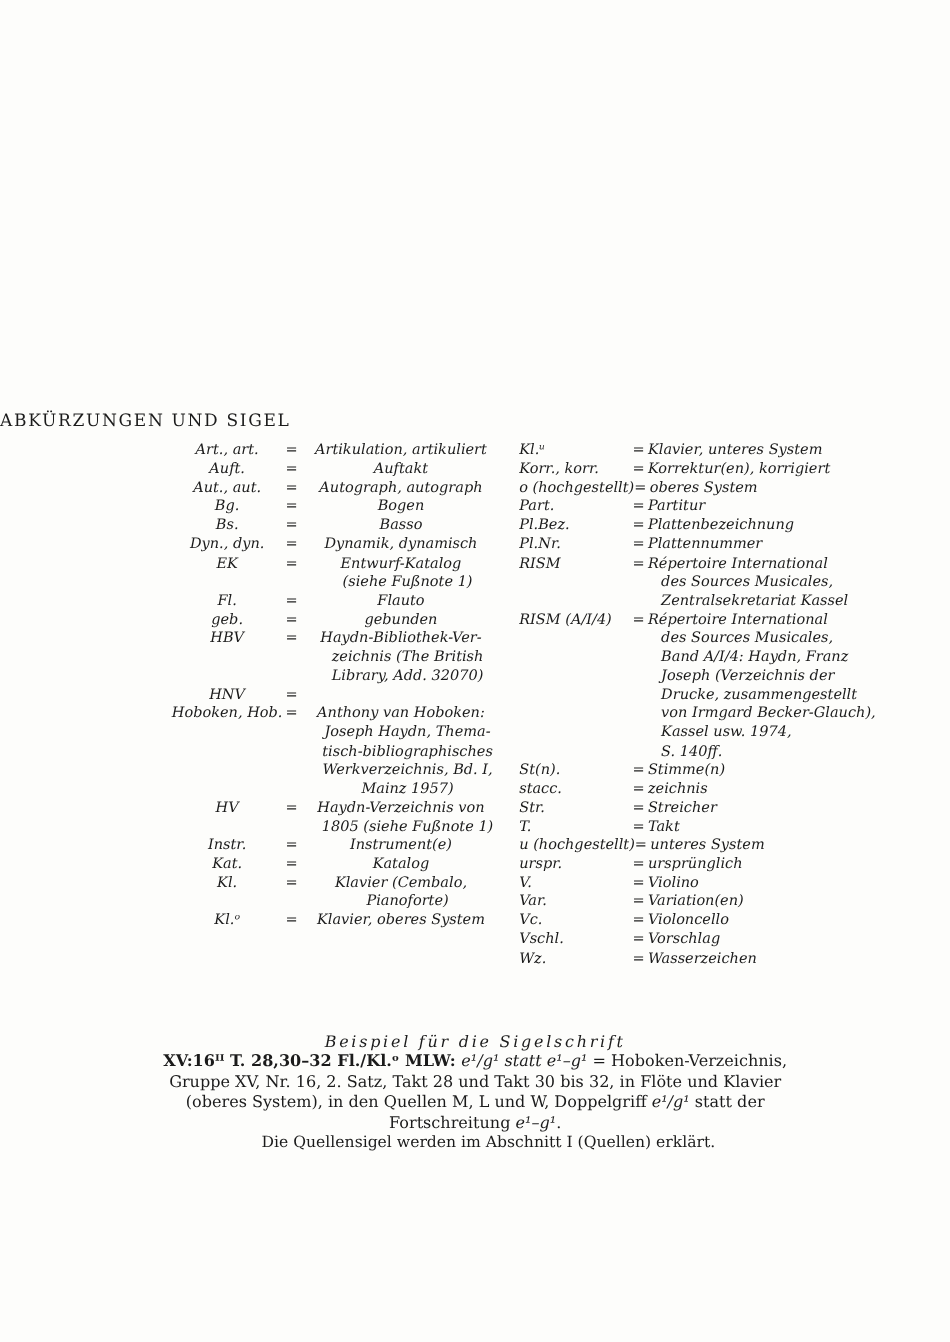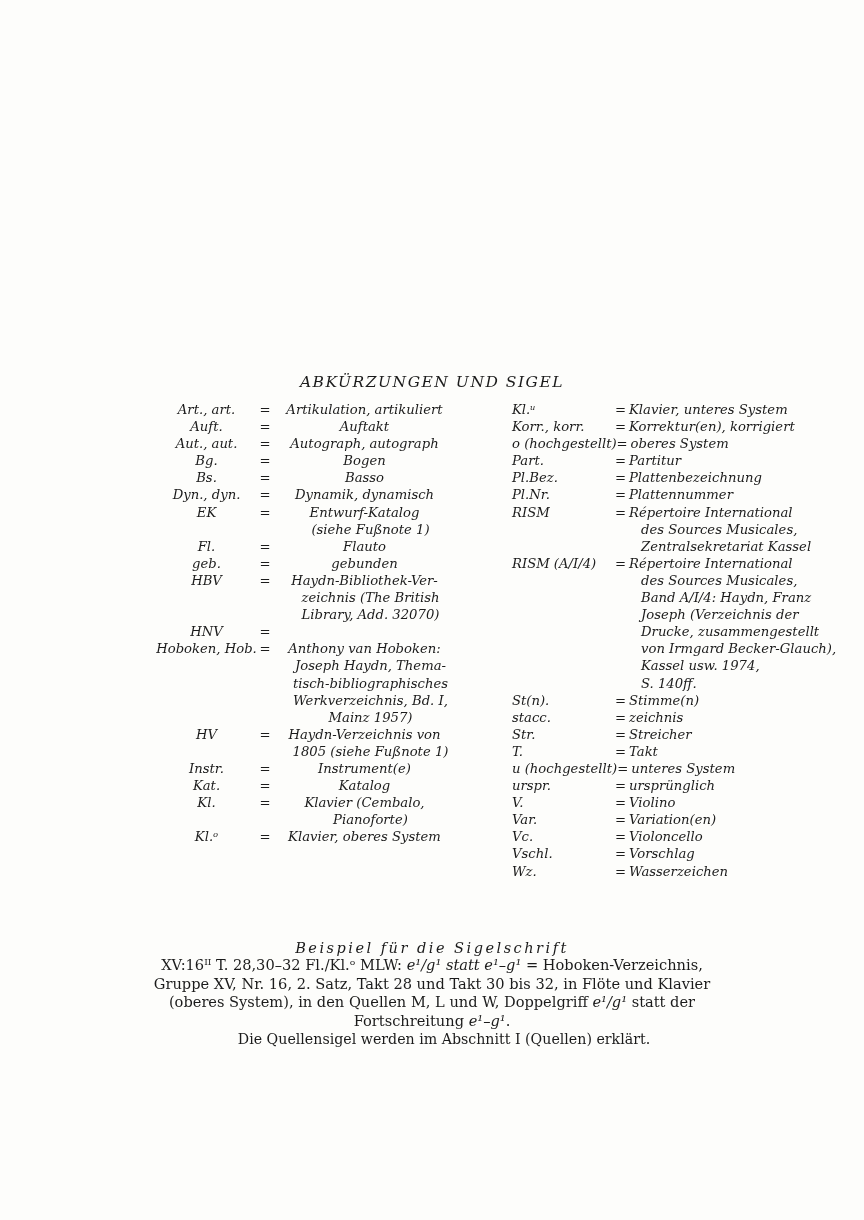--- a/index.html
+++ b/index.html
@@ -14,38 +14,36 @@
     background: #fdfdfb;
     color: #1b1b1b;
     font-family: "DejaVu Serif", "Liberation Serif", serif;
     overflow: hidden;
   }
   .title {
     position: absolute;
     top: 363px;
     left: 0;
     width: 100%;
-    text-align: center;
     font-size: 15.5px;
     letter-spacing: 1.5px;
     font-weight: 500;
-    font-style: italic;
   }
   .columns {
     position: absolute;
     top: 401px;
     left: 155px;
     display: flex;
     gap: 15px;
     font-style: italic;
     font-size: 13.2px;
     line-height: 17.1px;
   }
   .col-left  { width: 302px; text-align: center; }
-  .col-right { width: 330px; margin-left: 40px; }
+  .col-right { width: 330px; }
   .row {
     display: flex;
     align-items: flex-start;
   }
   .abbr {
     flex: 0 0 103px;
     white-space: pre;
   }
   .eq {
     flex: 0 0 14px;
@@ -71,21 +69,21 @@
   .example-body {
     position: absolute;
     top: 956px;
     left: 138px;
     width: 588px;
     margin: 0;
     text-align: center;
     font-size: 14.6px;
     line-height: 18.5px;
   }
-  .seg.bold   { font-weight: normal; }
+  .seg.bold   { font-weight: bold; }
   .seg.italic { font-style: italic; }
   .example-note {
     position: absolute;
     top: 1019px;
     left: 0;
     width: 100%;
     margin: 12px;
     text-align: center;
     font-size: 14.2px;
   }

